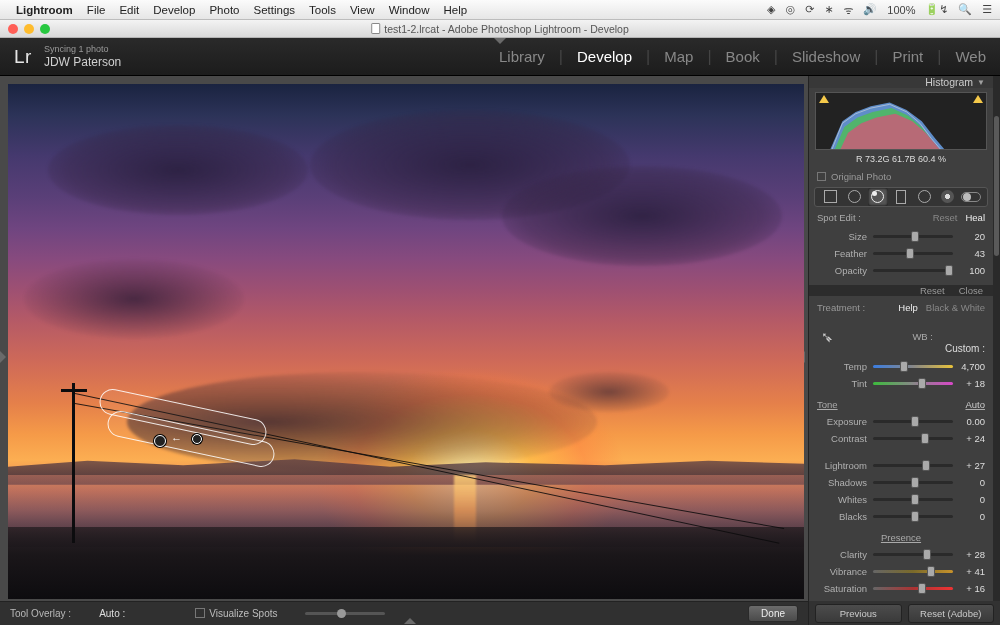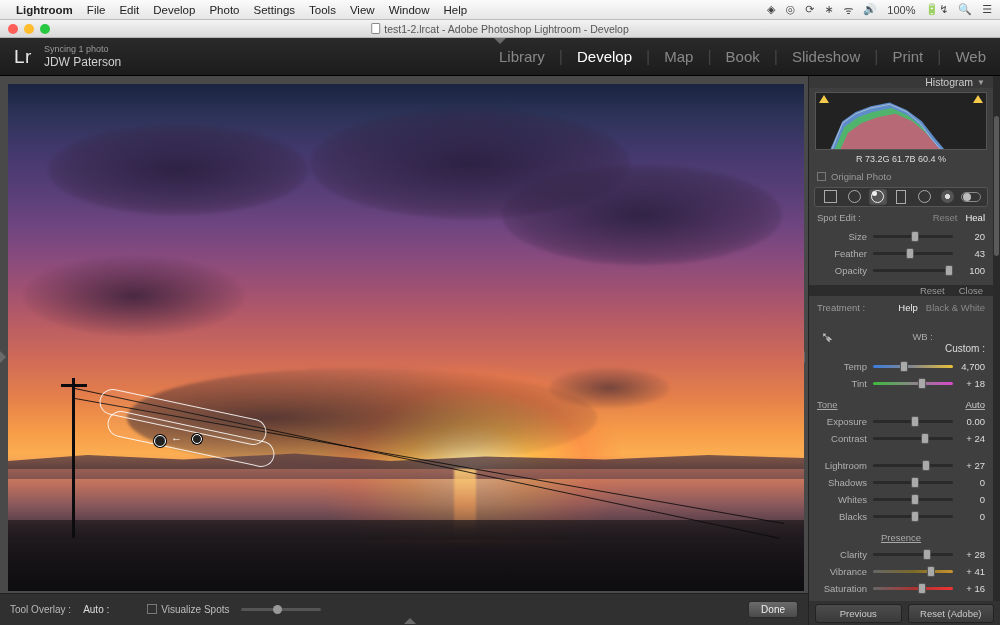--- a/index.html
+++ b/index.html
@@ -61,21 +61,21 @@
 .w1 { left:8.4%; top:62%; width:720px; transform:rotate(10deg);}
 .w2 { left:8.4%; top:60%; width:720px; transform:rotate(12deg);}
 
 .heal-oval { position:absolute; border:1.2px solid rgba(255,255,255,.85); border-radius:50px; background:rgba(255,255,255,.04);}
 .ho1 { left:90px; top:320px; width:170px; height:26px; transform:rotate(12deg);}
 .ho2 { left:98px; top:342px; width:170px; height:26px; transform:rotate(12deg);}
 .pin { position:absolute; width:12px; height:12px; border:1.5px solid #fff; background:#222; border-radius:50%; box-shadow:0 0 0 1px #000;}
 .pin.small { width:10px; height:10px; }
 .arrow { position:absolute; color:#fff; font-size:11px; }
 
-.toolbar-bottom { height:32px; background:#303030; display:flex; align-items:center; padding:0 10px; font-size:10px; color:#bdbdbd; gap:12px; border-top:1px solid #222;}
+.toolbar-bottom { height:24px; background:#303030; display:flex; align-items:center; padding:0 10px; font-size:10px; color:#bdbdbd; gap:28px; border-top:1px solid #222;}
 .toolbar-bottom .lab { color:#b8b8b8; }
 .toolbar-bottom .val { color:#ddd; }
 .toolbar-bottom .cbx { width:10px; height:10px; border:1px solid #777; display:inline-block; margin-right:4px; vertical-align:-1px;}
 .toolbar-bottom .sl { width:80px; height:3px; background:#555; border-radius:2px; position:relative; display:inline-block; vertical-align:middle;}
 .toolbar-bottom .sl .kn { position:absolute; top:-3px; left:40%; width:9px; height:9px; background:#999; border-radius:50%;}
 .toolbar-bottom .right { margin-left:auto;}
 .btn-done { background: linear-gradient(#6b6b6b,#4a4a4a); color:#eee; border:1px solid #2a2a2a; padding:2px 12px; font-size:10px; border-radius:3px; cursor:pointer;}
 
 .lr-body .tri-b { position:absolute; left:calc(50% - 96px); bottom:1px; width:0;height:0;border-left:6px solid transparent;border-right:6px solid transparent;border-bottom:6px solid #6a6a6a; z-index:5;}
 .lr-body { position:relative;}

